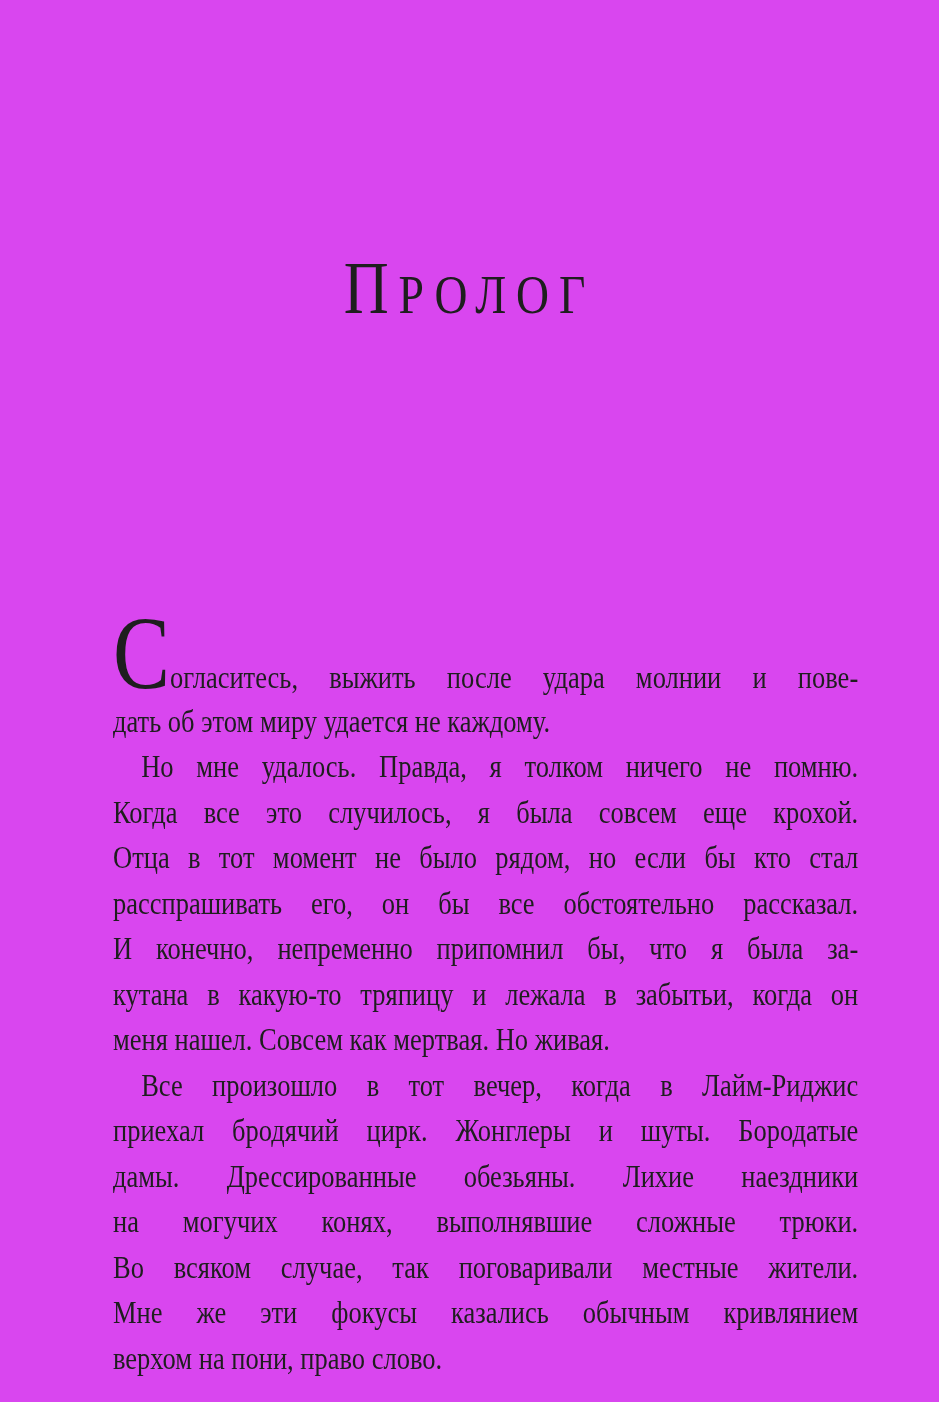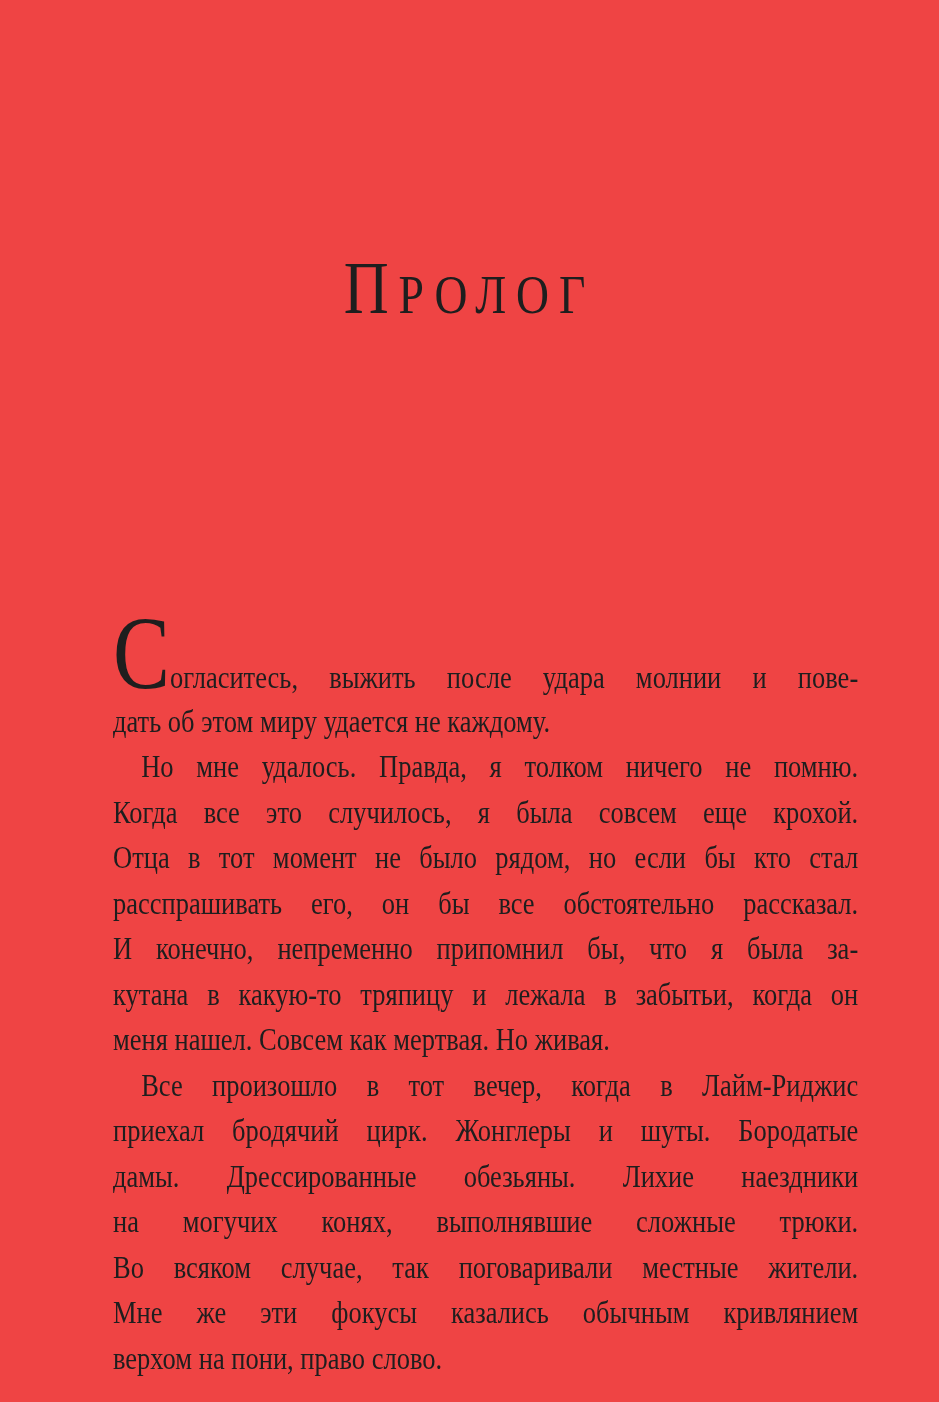--- a/index.html
+++ b/index.html
@@ -4,21 +4,21 @@
 <style>
   html, body {
     margin: 0;
     padding: 0;
     background: #ffffff;
   }
   .page {
     position: relative;
     width: 939px;
     height: 1402px;
-    background: #ef4444;
+    background: #d946ef;
     overflow: hidden;
     font-family: "Liberation Serif", "DejaVu Serif", serif;
     color: #1e1e1e;
   }
   
   .chapter-title {
     margin-top: 248px;
     width: 939px;
     text-align: center;
     line-height: 80px;

